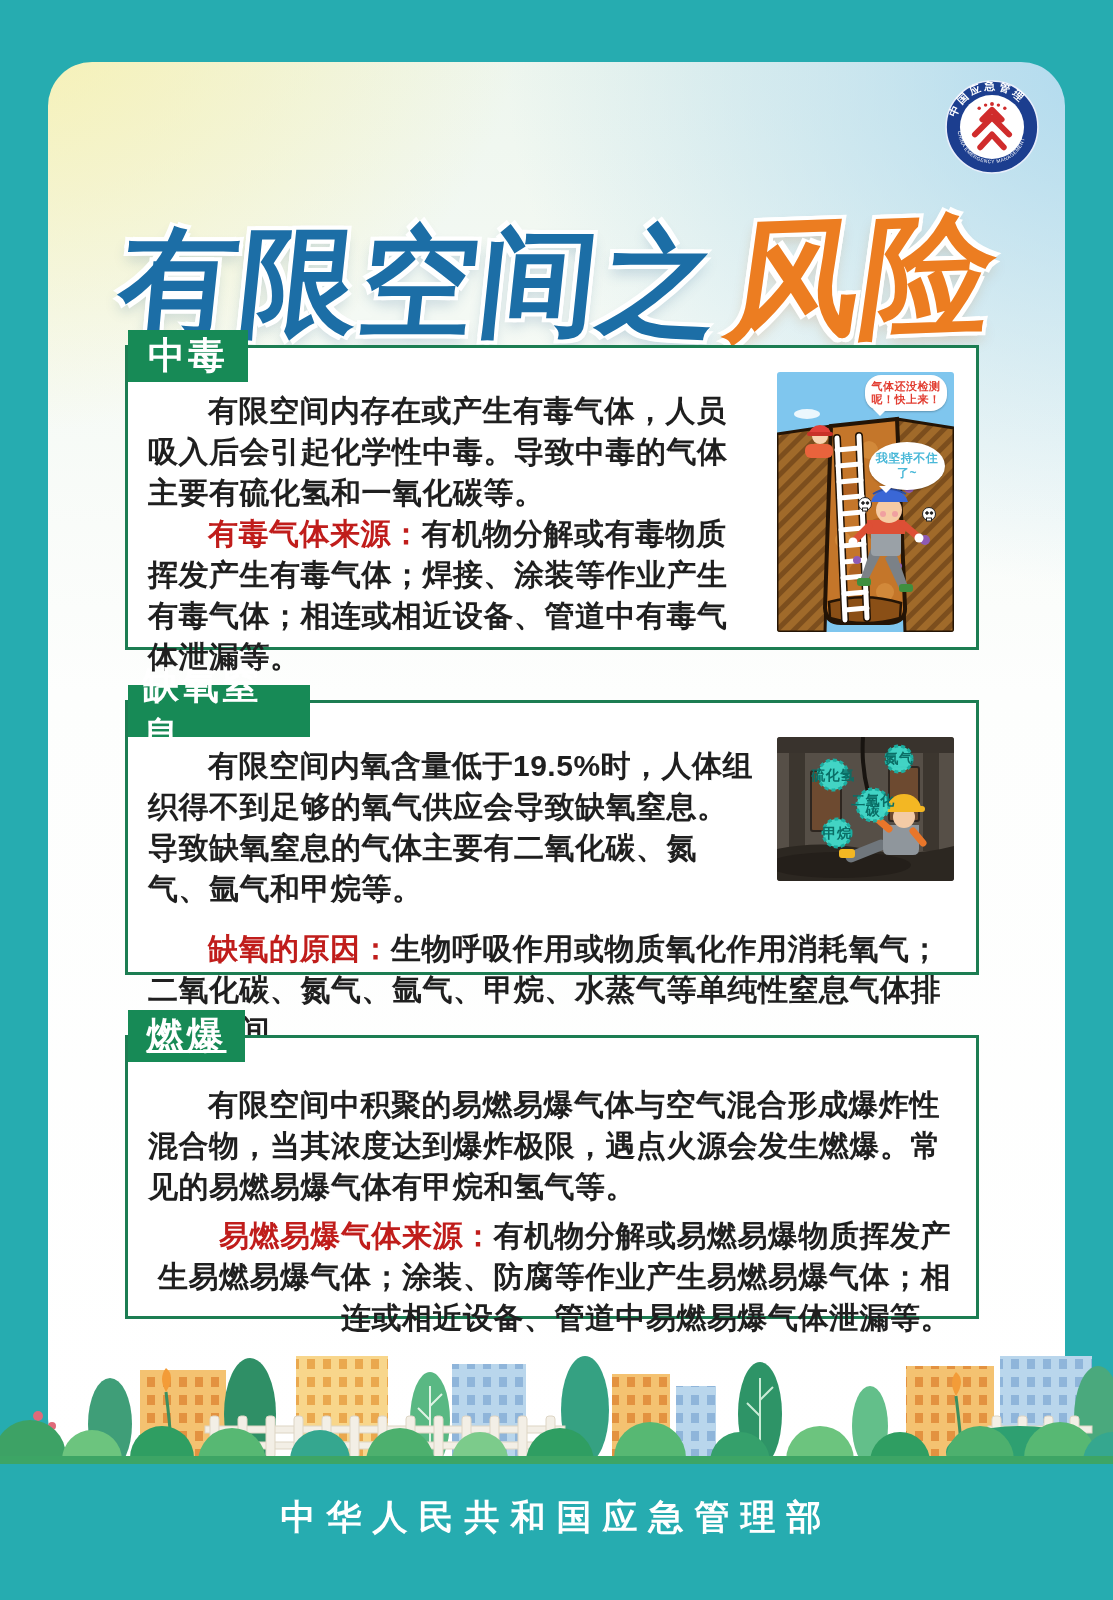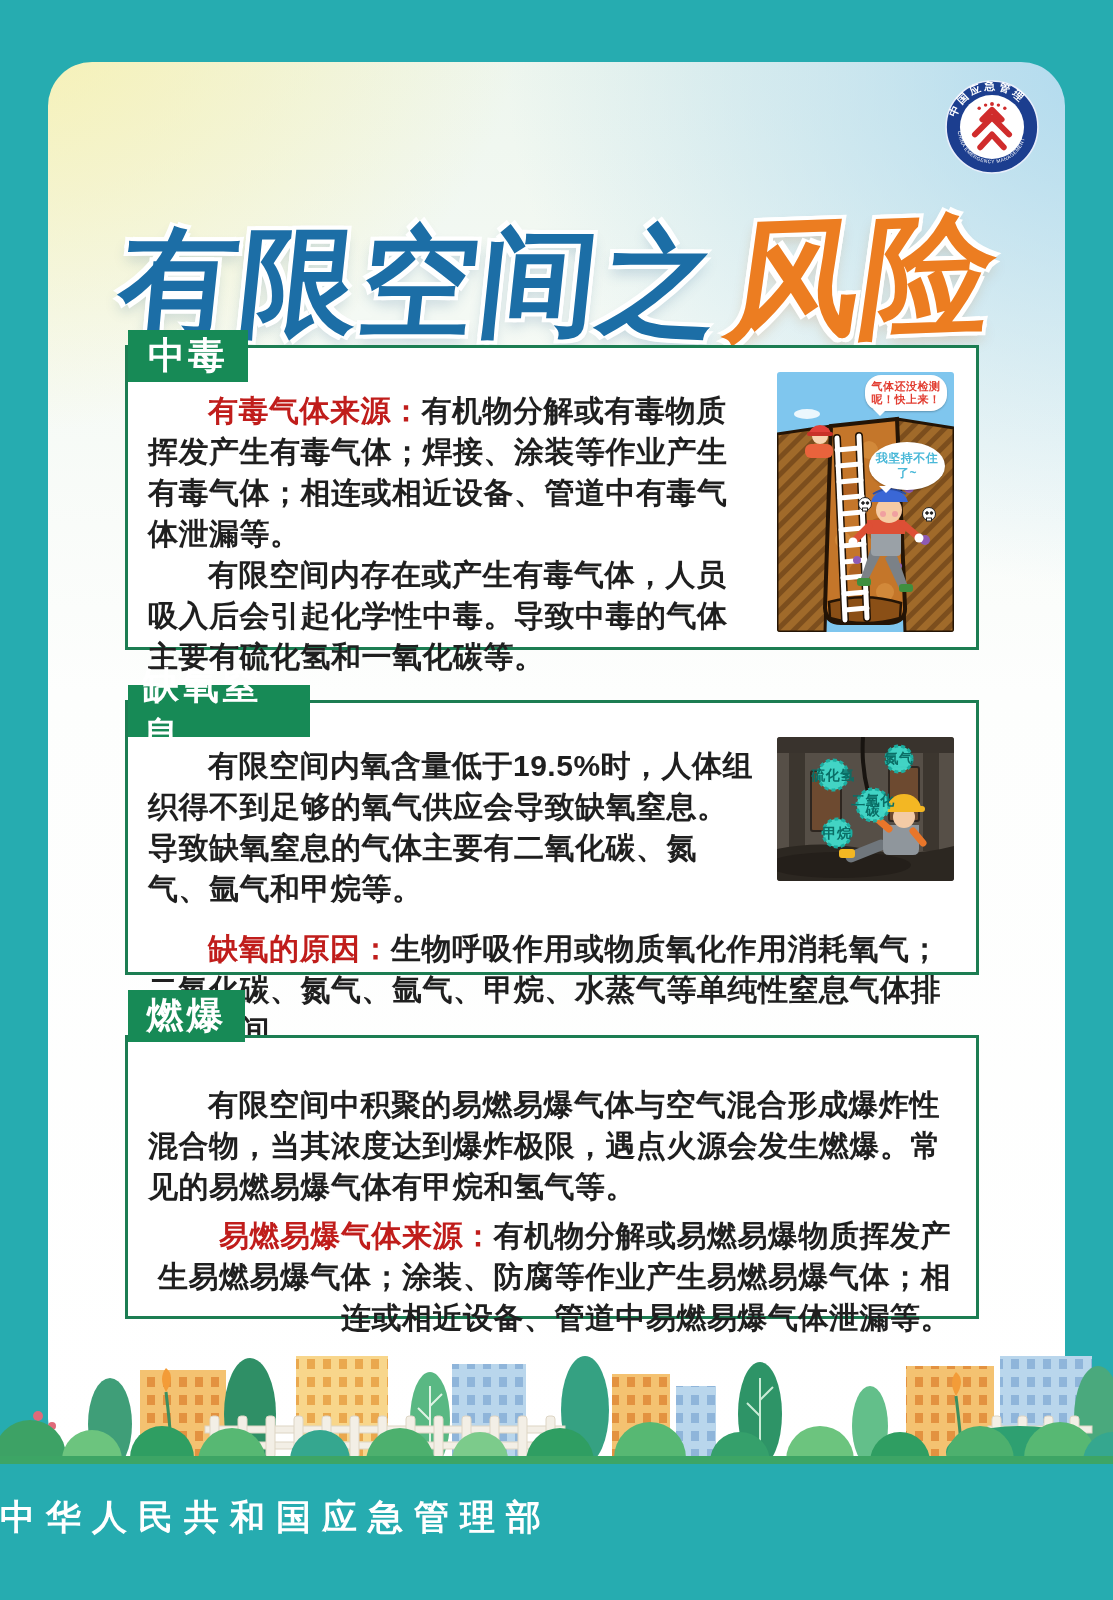--- a/index.html
+++ b/index.html
@@ -48,21 +48,21 @@
   .sec-text p{margin:0;text-indent:2em;}
   .red{color:#c01d1b;}
   .box1{top:283px;height:305px;}
   .head1{left:80px;top:268px;width:120px;}
   .box1 .inner{padding:42px 22px 0 20px;}
   .box2{top:638px;height:275px;}
   .head2{left:80px;top:623px;width:182px;}
   .box2 .inner{padding:42px 22px 0 20px;}
   .box2 .para2{margin-top:19px;}
   .box3{top:973px;height:284px;}
-  .head3{left:80px;top:928px;width:117px;}
+  .head3{left:80px;top:948px;width:117px;text-decoration:underline;}
   .box3 .inner{padding:46px 25px 0 20px;}
   .box3 .para2{margin-top:8px;text-align:right;}
   
   .illu{position:relative;float:right;margin:0 0 14px 22px;border-radius:3px;overflow:hidden;}
   .illu1{width:177px;height:260px;margin-top:-18px;}
   .illu2{width:177px;height:144px;margin-top:-8px;}
   .illu svg{display:block;}
   .speech{
     position:absolute;background:#fff;text-align:center;font-weight:700;
     border-radius:16px;box-shadow:0 1px 2px rgba(0,0,0,.25);
@@ -73,21 +73,21 @@
   .sp-worker{left:92px;top:70px;width:68px;padding:9px 4px;border-radius:50%;color:#49b8d8;font-size:12px;line-height:15px;}
   .sp-worker:after{left:10px;bottom:-10px;border-top-color:#fff;}
   .gas-label{
     position:absolute;color:#0a6e66;font-weight:700;font-size:14px;line-height:10px;
     text-align:center;width:44px;transform:translateX(-50%);
   }
   
   .band{position:absolute;left:0;top:1356px;width:1113px;height:108px;}
   
   .footer{
-    position:absolute;left:0;top:1494px;width:100%;text-align:left;
+    position:absolute;left:0;top:1494px;width:100%;text-align:center;
     color:#fff;font-size:35px;font-weight:700;letter-spacing:11px;
   }
 </style>
 </head>
 <body>
 
 <div class="poster">
   <div class="card">
 
     <div class="title">
@@ -215,22 +215,22 @@
               <circle cx="112" cy="138" r="13" fill="#f6cba4"></circle>
               <circle cx="106" cy="142" r="3" fill="#f0a0a0"></circle>
                 <circle cx="118" cy="142" r="3" fill="#f0a0a0"></circle>
               <path d="M94,130 a19,17 0 0 1 37,0 z" fill="#3a67d6"></path>
               <path d="M96,122 q16,-10 33,0" stroke="#2b4fa8" stroke-width="2" fill="none"></path>
             </g>
           </svg>
           <div class="speech sp-sup">气体还没检测呢！快上来！</div>
           <div class="speech sp-worker">我坚持不住了~</div>
         </div>
+        <p>有限空间内存在或产生有毒气体，人员吸入后会引起化学性中毒。导致中毒的气体主要有硫化氢和一氧化碳等。</p>
         <p><span class="red">有毒气体来源：</span><span>有机物分解或有毒物质挥发产生有毒气体；焊接、涂装等作业产生有毒气体；相连或相近设备、管道中有毒气体泄漏等。</span></p>
-        <p>有限空间内存在或产生有毒气体，人员吸入后会引起化学性中毒。导致中毒的气体主要有硫化氢和一氧化碳等。</p>
       </div>
     </div>
 
     <div class="sec-head head2">缺氧窒息</div>
     <div class="sec-box box2">
       <div class="inner sec-text">
         <div class="illu illu2">
           <svg viewBox="0 0 177 144" width="177" height="144">
             <rect width="177" height="144" fill="#564f47"></rect>
             <rect width="177" height="16" fill="#39332d"></rect>

